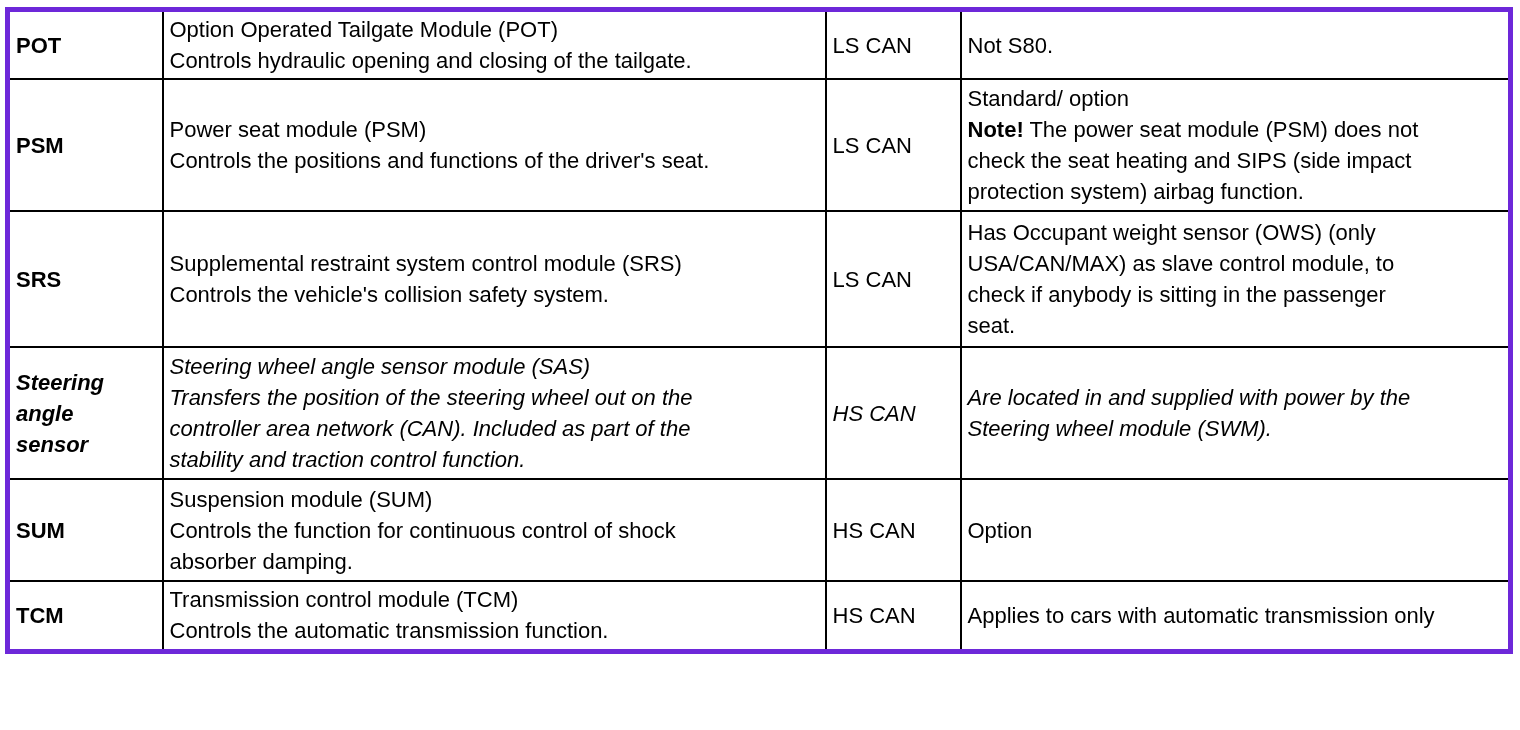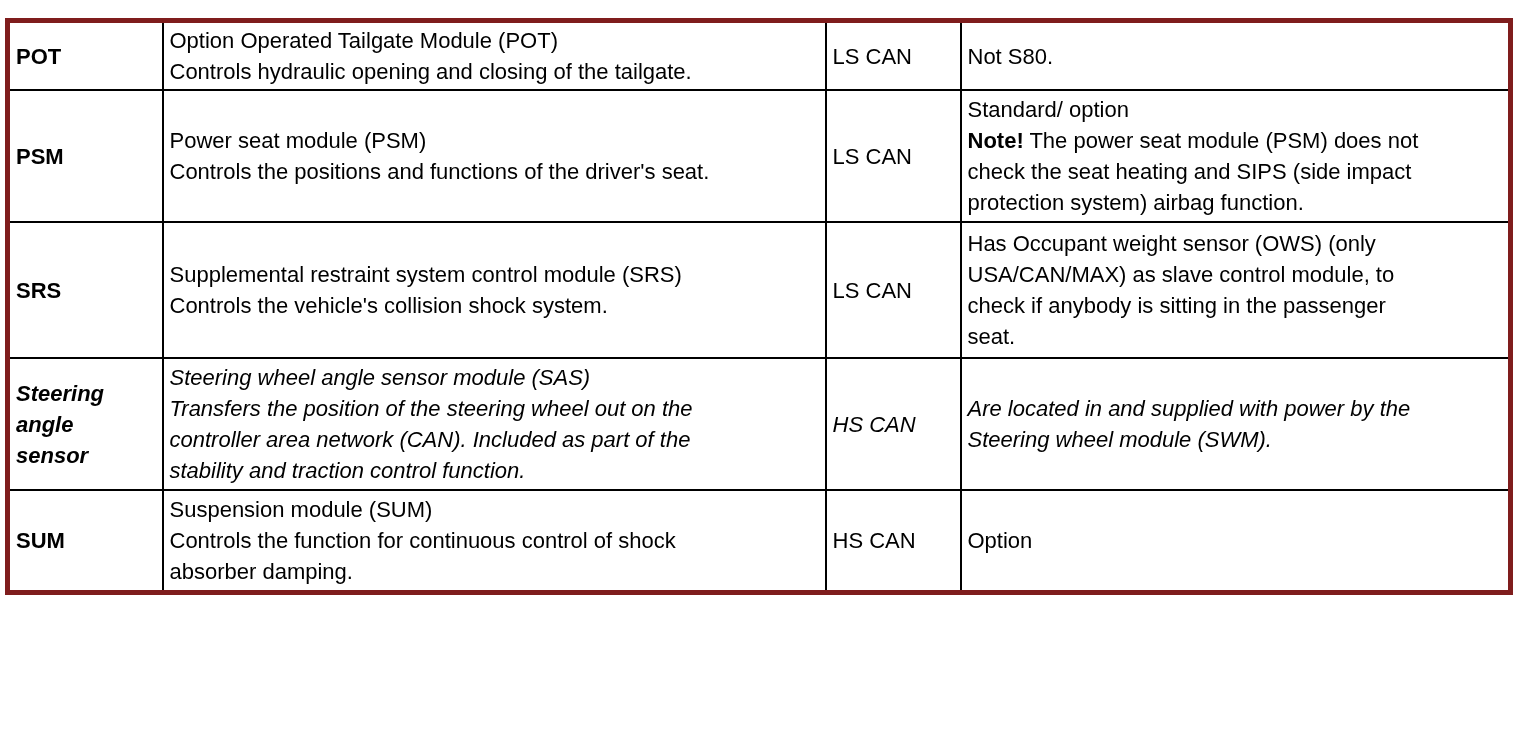--- a/index.html
+++ b/index.html
@@ -12,25 +12,25 @@
     width: 1520px;
     height: 730px;
     background: #ffffff;
     color: #000000;
     font-family: "Liberation Sans", "DejaVu Sans", sans-serif;
     overflow: hidden;
   }
   table.module-table {
     position: absolute;
     left: 5px;
-    top: 18px;
+    top: 7px;
     width: 1503px;
     border-collapse: collapse;
     table-layout: fixed;
-    border: 5px solid #7f1d1d;
+    border: 5px solid #6d28d9;
   }
   table.module-table td {
     border: 2px solid #000000;
     vertical-align: middle;
     padding: 2px 8px 2px 6px;
     font-size: 22px;
     line-height: 31px;
     white-space: pre-line;
     overflow: hidden;
   }
@@ -79,21 +79,21 @@
 Controls the positions and functions of the driver's seat.</td>
           <td class="c-net">LS CAN</td>
           <td class="c-note"><span>Standard/ option
 </span><span class="note-bold">Note!</span><span> The power seat module (PSM) does not
 check the seat heating and SIPS (side impact
 protection system) airbag function.</span></td>
         </tr>
         <tr>
           <td class="c-abbr">SRS</td>
           <td class="c-desc">Supplemental restraint system control module (SRS)
-Controls the vehicle's collision shock system.</td>
+Controls the vehicle's collision safety system.</td>
           <td class="c-net">LS CAN</td>
           <td class="c-note"><span>Has Occupant weight sensor (OWS) (only
 USA/CAN/MAX) as slave control module, to
 check if anybody is sitting in the passenger
 seat.</span></td>
         </tr>
         <tr>
           <td class="c-abbr">Steering
 angle
 sensor</td>
@@ -106,15 +106,22 @@
 Steering wheel module (SWM).</span></td>
         </tr>
         <tr>
           <td class="c-abbr">SUM</td>
           <td class="c-desc">Suspension module (SUM)
 Controls the function for continuous control of shock
 absorber damping.</td>
           <td class="c-net">HS CAN</td>
           <td class="c-note"><span>Option</span></td>
         </tr>
+        <tr>
+          <td class="c-abbr">TCM</td>
+          <td class="c-desc">Transmission control module (TCM)
+Controls the automatic transmission function.</td>
+          <td class="c-net">HS CAN</td>
+          <td class="c-note"><span>Applies to cars with automatic transmission only</span></td>
+        </tr>
       </tbody>
   </table>
 </div>
 
 </body></html>

